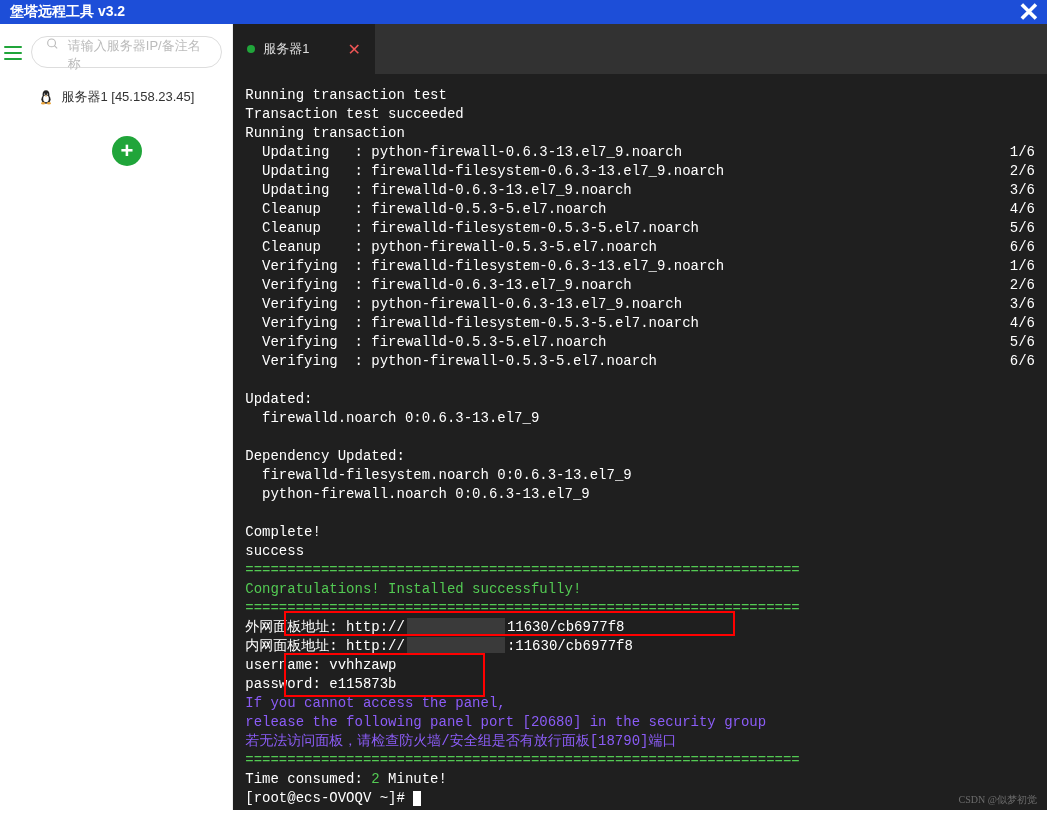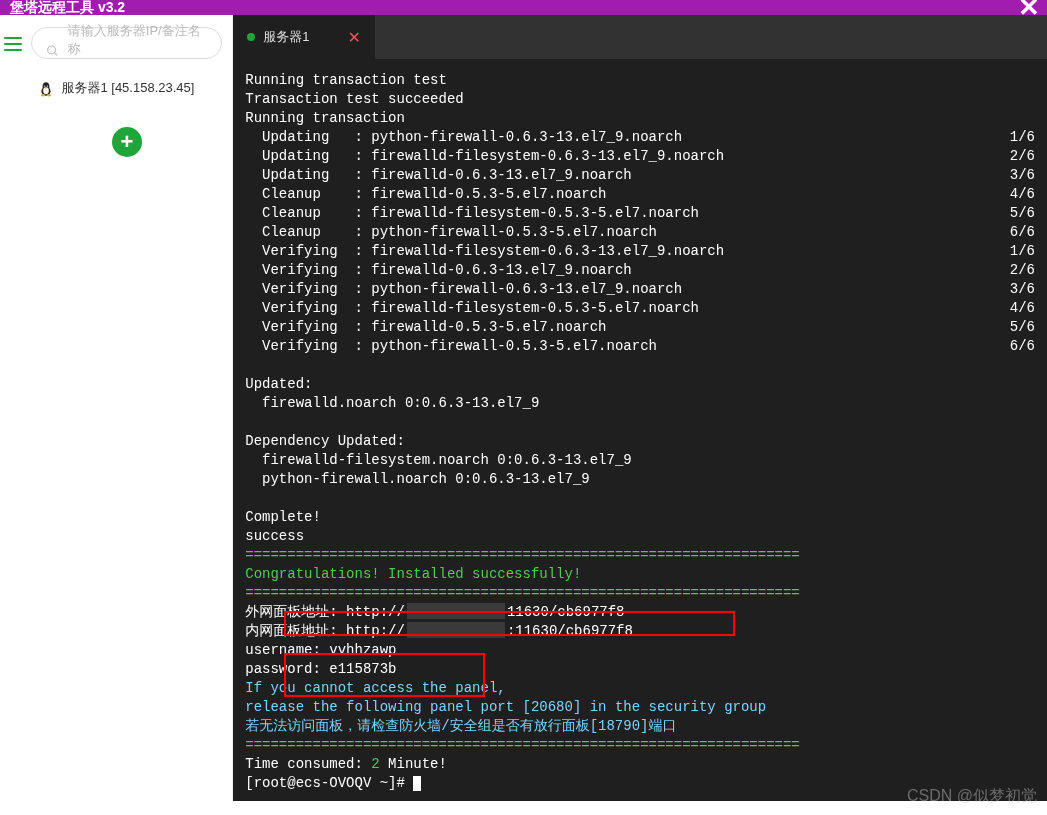--- a/index.html
+++ b/index.html
@@ -5,22 +5,22 @@
 * { margin: 0; padding: 0; box-sizing: border-box; }
 body {
   width: 1047px;
   height: 815px;
   font-family: "Microsoft YaHei", Arial, sans-serif;
   background: #fff;
   overflow: hidden;
   position: relative;
 }
 .titlebar {
-  height: 15px;
-  background: #a21caf;
+  height: 24px;
+  background: #1d4ed8;
   color: #fff;
   display: flex;
   align-items: center;
   padding-left: 10px;
   font-size: 14px;
   font-weight: bold;
 }
 .titlebar .spacer { flex: 1; }
 .titlebar .win-btn {
   width: 30px;
@@ -53,31 +53,31 @@
   width: 242px;
   background: #fff;
   border-right: 1px solid #eee;
   padding: 12px 10px 0 6px;
 }
 .search-box {
   height: 32px;
   border: 1px solid #ddd;
   border-radius: 16px;
   display: flex;
-  align-items: flex-end;
+  align-items: flex-start;
   padding: 0 14px;
   color: #bbb;
   font-size: 13px;
   gap: 8px;
 }
 .search-icon-svg { width: 14px; height: 14px; stroke: #bbb; fill: none; stroke-width: 2; }
 .server-item {
   margin-top: 20px;
   display: flex;
-  align-items: flex-end;
+  align-items: center;
   gap: 8px;
   padding-left: 8px;
   font-size: 13px;
   color: #333;
 }
 .add-btn {
   width: 30px; height: 30px;
   background: #20a53a;
   border-radius: 50%;
   margin: 30px auto 0;
@@ -90,21 +90,21 @@
 }
 .terminal-area {
   flex: 1;
   background: #1f1f1f;
   color: #fff;
   display: flex;
   flex-direction: column;
   position: relative;
 }
 .tabbar {
-  height: 44px;
+  height: 50px;
   background: #323232;
   display: flex;
   align-items: stretch;
 }
 .tab {
   background: #1f1f1f;
   display: flex;
   align-items: center;
   padding: 0 14px;
   gap: 8px;
@@ -120,21 +120,21 @@
 .terminal {
   flex: 1;
   padding: 12px 12px 2px 12px;
   font-family: Consolas, "Courier New", monospace;
   font-size: 14px;
   line-height: 19px;
   white-space: pre;
   overflow: hidden;
 }
 .green { color: #53ca53; }
-.yellow { color: #7dd3fc; text-align: right; }
+.yellow { color: #8b5cf6; text-align: right; }
 .redbox1 {
   position: absolute;
   border: 2px solid #ff0000;
   left: 284px; top: 611px;
   width: 451px; height: 25px;
   pointer-events: none;
 }
 .redbox2 {
   position: absolute;
   border: 2px solid #ff0000;
@@ -157,22 +157,22 @@
   display: inline-block;
   width: 8px; height: 15px;
   background: #fff;
   vertical-align: middle;
 }
 .watermark {
   position: absolute;
   right: 10px;
   bottom: 8px;
   color: rgba(200,200,200,0.45);
-  font-size: 16px;
-  font-family: Liberation Sans, sans-serif;
+  font-size: 10px;
+  font-family: Liberation Serif, serif;
   pointer-events: none;
 }
 .tux { width:14px; height:16px; }
 </style>
 </head>
 <body>
 
 <div class="titlebar">
   <span>堡塔远程工具 v3.2</span>
   <div class="spacer"></div>

